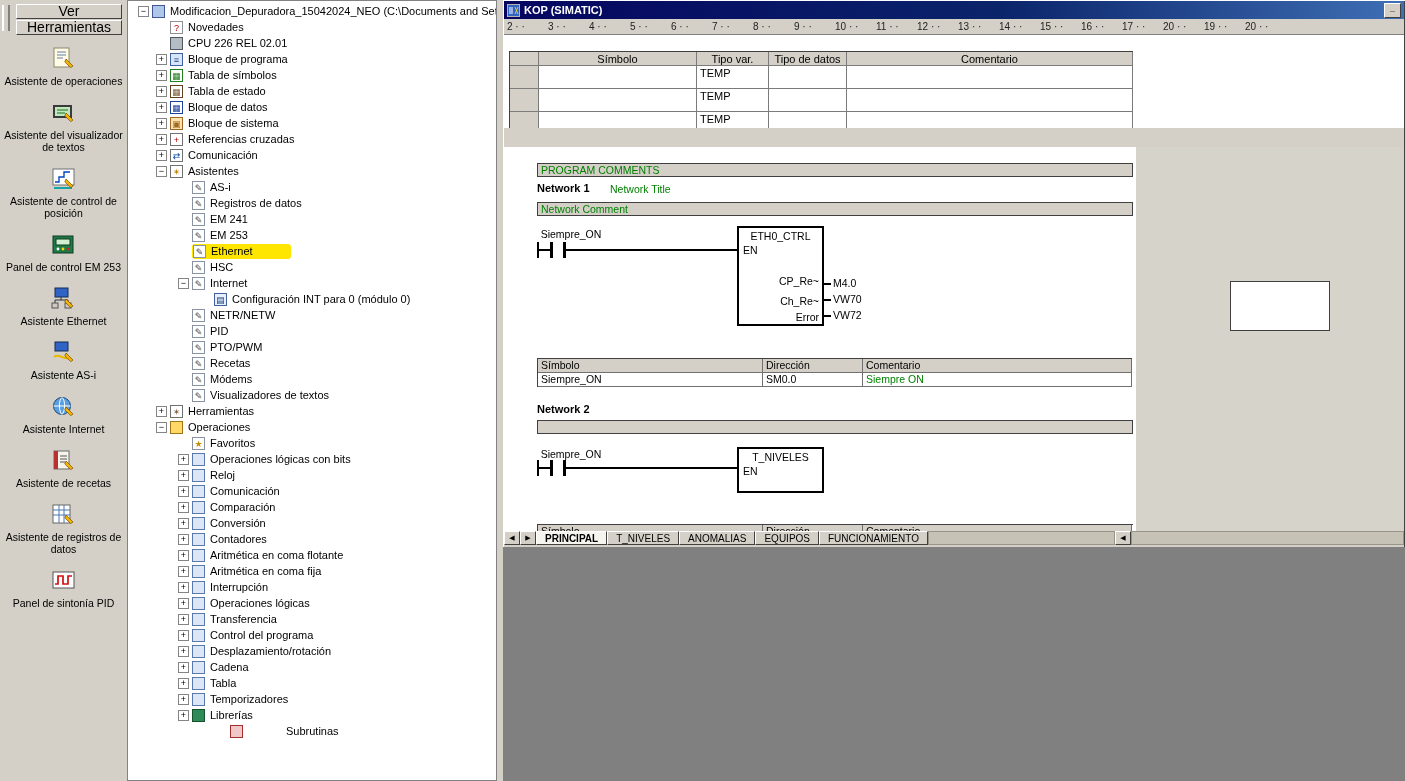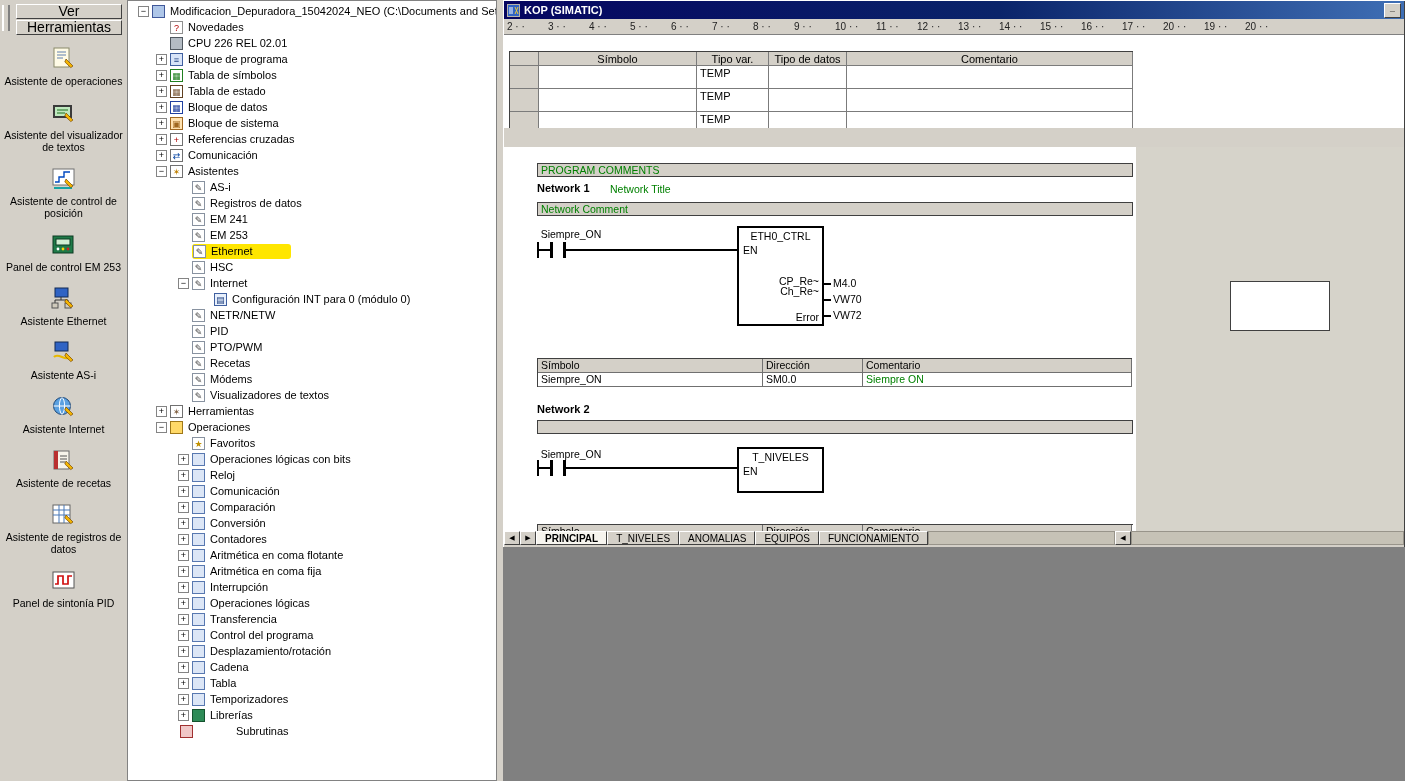--- a/index.html
+++ b/index.html
@@ -398,21 +398,21 @@
       <div class="tree-row" style="padding-left: 50px;">
         <div class="expand-box">+</div>
         <div class="tree-icon" style="background: rgb(220, 230, 246); border-color: rgb(88, 120, 176); color: rgb(0, 0, 0);"></div>
         <div class="tree-label">Temporizadores</div>
       </div>
       <div class="tree-row" style="padding-left: 50px;">
         <div class="expand-box">+</div>
         <div class="tree-icon" style="background: rgb(46, 139, 87); border-color: rgb(20, 82, 46); color: rgb(255, 255, 255);"></div>
         <div class="tree-label">Librerías</div>
       </div>
-      <div class="tree-row" style=" gap: 38px;">
+      <div class="tree-row" style="padding-left: 50px; gap: 38px;">
         <div class="expand-spacer"></div>
         <div class="tree-icon" style="background: rgb(240, 200, 200); border-color: rgb(160, 48, 48); color: rgb(0, 0, 0);"></div>
         <div class="tree-label">Subrutinas</div>
       </div>
     </div>
 
   <div id="v-splitter"></div>
 
   <div id="kop-window">
 
@@ -496,21 +496,21 @@
     <div class="vwire" style="left:34px;top:242px;height:16px"></div>
     <div class="wire" style="left:34px;top:249px;width:13px"></div>
     <div class="cbar" style="left:47px;top:242px"></div>
     <div class="cbar" style="left:60px;top:242px"></div>
     <div class="wire" style="left:63px;top:249px;width:171px"></div>
 
     <div class="kopbox" style="left:234px;top:226px;width:87px;height:100px">
       <div class="box-title">ETH0_CTRL</div>
       <div class="box-en">EN</div>
       <div class="box-pin" style="top:47px">CP_Re~</div>
-      <div class="box-pin" style="top:57px">Ch_Re~</div>
+      <div class="box-pin" style="top:67px">Ch_Re~</div>
       <div class="box-pin" style="top:83px">Error</div>
     </div>
     <div class="wire" style="left:321px;top:283px;width:7px"></div>
     <div class="wire" style="left:321px;top:299px;width:7px"></div>
     <div class="wire" style="left:321px;top:315px;width:7px"></div>
     <div class="operand" style="left:330px;top:277px">M4.0</div>
     <div class="operand" style="left:330px;top:293px">VW70</div>
     <div class="operand" style="left:330px;top:309px">VW72</div>
 
     <div class="sym-grid" id="sym-table1">

